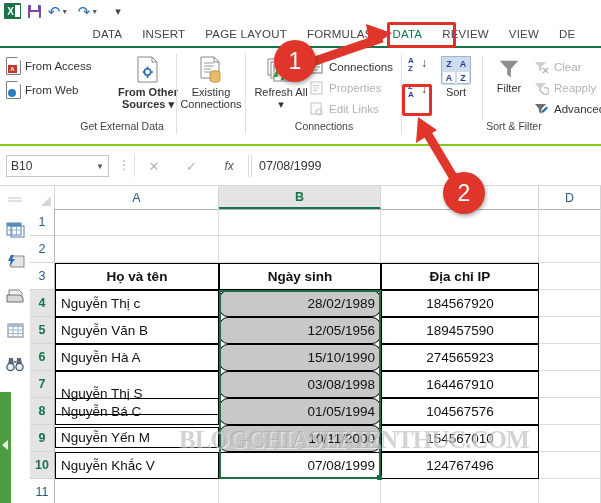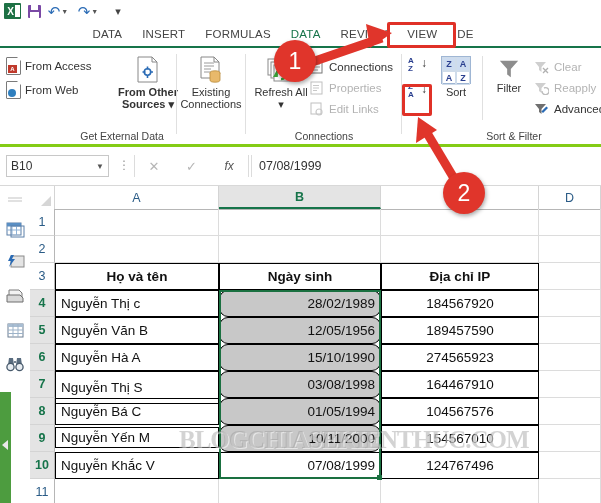--- a/index.html
+++ b/index.html
@@ -31,23 +31,23 @@
   
   .tabbar{position:absolute;left:0;top:22px;width:601px;height:24px;background:#ffffff;}
   .tabs{display:flex;align-items:stretch;height:24px;font-size:11.5px;}
   .tab{padding:0 10px;display:flex;align-items:center;color:#444;letter-spacing:.2px;white-space:nowrap;}
   .tab.file{background:#16744a;color:#fff;padding:0 26px;font-size:14px;margin-top:40px;}
   .tab.active{color:#16744a;background:#fff;}
   .ribbonline{position:absolute;left:0;top:46px;width:601px;height:2px;background:#16744a;}
 
   
   .ribbon{position:absolute;left:0;top:48px;width:601px;height:96px;background:#fff;
-          border-bottom:7px solid #84cc16;}
+          border-bottom:2px solid #84cc16;}
   .grp{position:absolute;top:0;height:96px;}
-  .grp-title{position:absolute;bottom:2px;width:100%;text-align:center;font-size:10.5px;color:#444;}
+  .grp-title{position:absolute;bottom:12px;width:100%;text-align:center;font-size:10.5px;color:#444;}
   .grp-sep{position:absolute;top:6px;width:1px;height:80px;background:#e0e0e0;}
 
   .stackbtn{display:flex;align-items:center;gap:4px;height:24px;font-size:11.5px;color:#333;}
   .doc-ic{width:13px;height:16px;border:1px solid #7a7a7a;background:#fff;position:relative;border-radius:1px;}
   .doc-ic:before{content:"";position:absolute;right:-1px;top:-1px;border-top:4px solid #fff;
                  border-left:4px solid transparent;}
   .doc-badge{position:absolute;left:1px;bottom:1px;width:9px;height:8px;font-size:6px;color:#fff;
              display:flex;align-items:center;justify-content:center;font-weight:bold;}
 
   .bigbtn{display:flex;flex-direction:column;align-items:center;width:70px;font-size:11px;color:#333;
@@ -156,20 +156,21 @@
           <span class="dd-dash">▾</span>
         </div>
     </div>
   </div>
 
   <div class="tabbar">
     <div class="tabs" id="tabs-host">
         <div class="tab file">FILE</div>
         <div class="tab">DATA</div>
         <div class="tab">INSERT</div>
+        <div class="tab">PAGE LAYOUT</div>
         <div class="tab">FORMULAS</div>
         <div class="tab active">DATA</div>
         <div class="tab">REVIEW</div>
         <div class="tab">VIEW</div>
         <div class="tab">DE</div>
       </div>
   </div>
   <div class="ribbonline"></div>
 
   <div class="ribbon">
@@ -429,21 +430,21 @@
         <div class="cell bx" style="left: 25px; width: 164px; top: 131px; height: 27px;">Nguyễn Văn B</div>
         <div class="cell bx num shade" style="left: 189px; width: 162px; top: 131px; height: 27px;">12/05/1956</div>
         <div class="cell bx num" style="left: 351px; width: 158px; top: 131px; height: 27px; justify-content: center;">189457590</div>
         <div class="cell " style="left: 509px; width: 62px; top: 131px; height: 27px;"></div>
         <div class="rowhdr sel" style="top: 158px; height: 27px;">6</div>
         <div class="cell bx" style="left: 25px; width: 164px; top: 158px; height: 27px;">Nguyễn Hà A</div>
         <div class="cell bx num shade" style="left: 189px; width: 162px; top: 158px; height: 27px;">15/10/1990</div>
         <div class="cell bx num" style="left: 351px; width: 158px; top: 158px; height: 27px; justify-content: center;">274565923</div>
         <div class="cell " style="left: 509px; width: 62px; top: 158px; height: 27px;"></div>
         <div class="rowhdr sel" style="top: 185px; height: 27px;">7</div>
-        <div class="cell bx" style="left: 25px; width: 164px; top: 185px; height: 33px;">Nguyễn Thị S</div>
+        <div class="cell bx" style="left: 25px; width: 164px; top: 185px; height: 44px;">Nguyễn Thị S</div>
         <div class="cell bx num shade" style="left: 189px; width: 162px; top: 185px; height: 27px;">03/08/1998</div>
         <div class="cell bx num" style="left: 351px; width: 158px; top: 185px; height: 27px; justify-content: center;">164467910</div>
         <div class="cell " style="left: 509px; width: 62px; top: 185px; height: 27px;"></div>
         <div class="rowhdr sel" style="top: 212px; height: 27px;">8</div>
         <div class="cell bx" style="left: 25px; width: 164px; top: 212px; height: 27px;">Nguyễn Bá C</div>
         <div class="cell bx num shade" style="left: 189px; width: 162px; top: 212px; height: 27px;">01/05/1994</div>
         <div class="cell bx num" style="left: 351px; width: 158px; top: 212px; height: 27px; justify-content: center;">104567576</div>
         <div class="cell " style="left: 509px; width: 62px; top: 212px; height: 27px;"></div>
         <div class="rowhdr sel" style="top: 239px; height: 27px;">9</div>
         <div class="cell bx" style="left: 25px; width: 164px; top: 241px; height: 21px;">Nguyễn Yến M</div>

